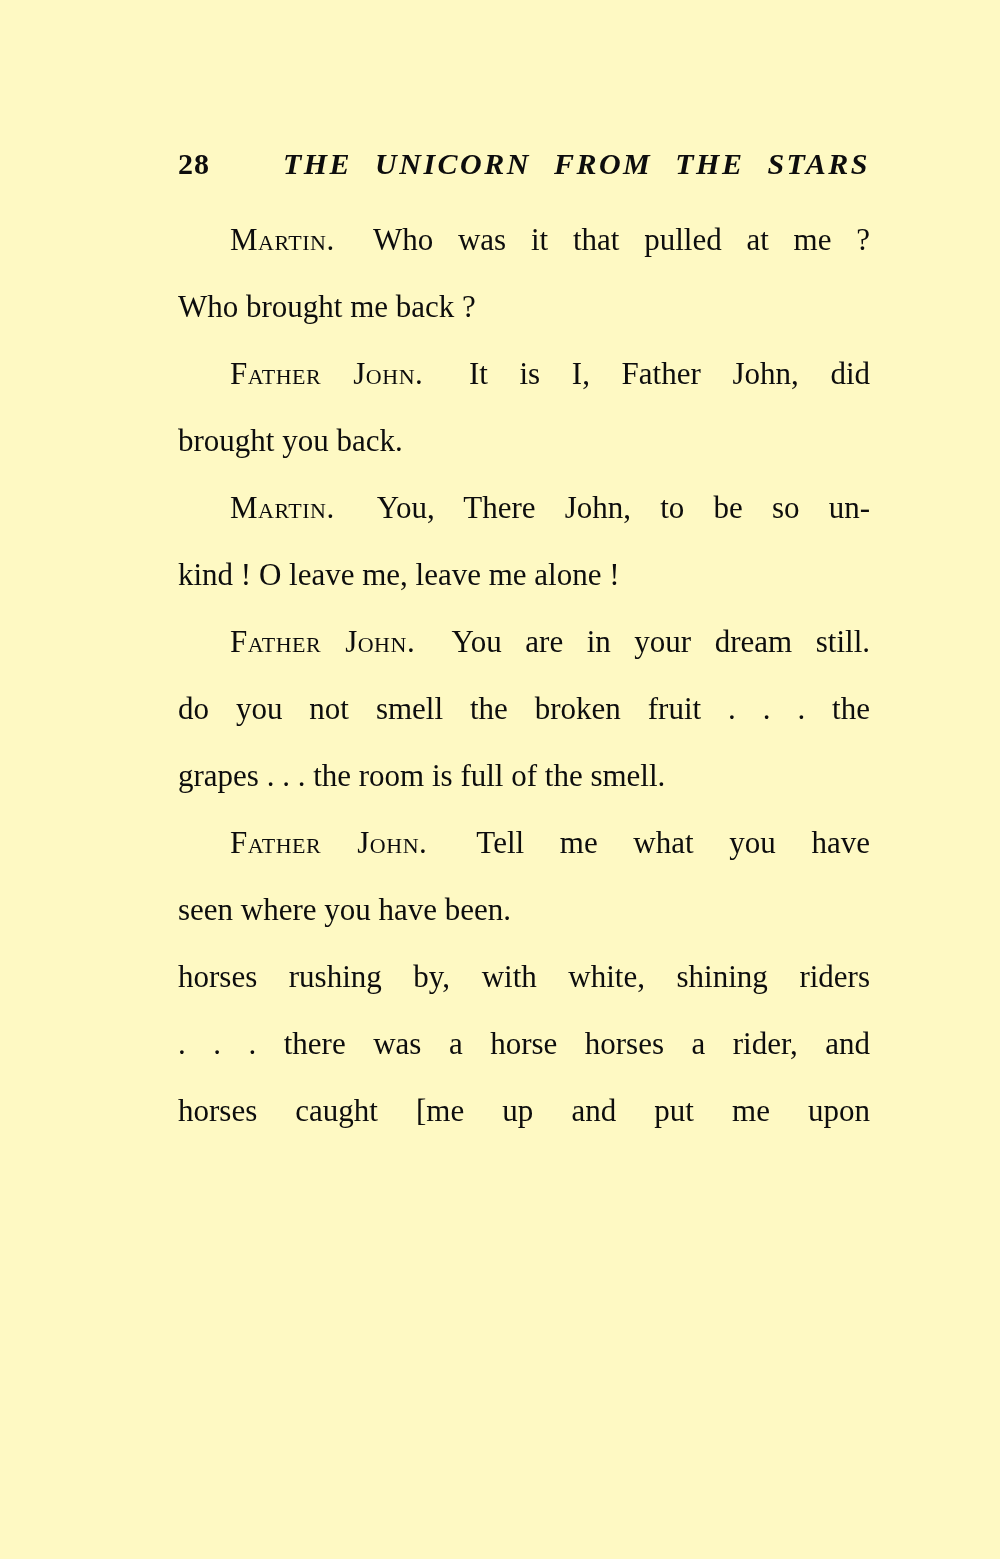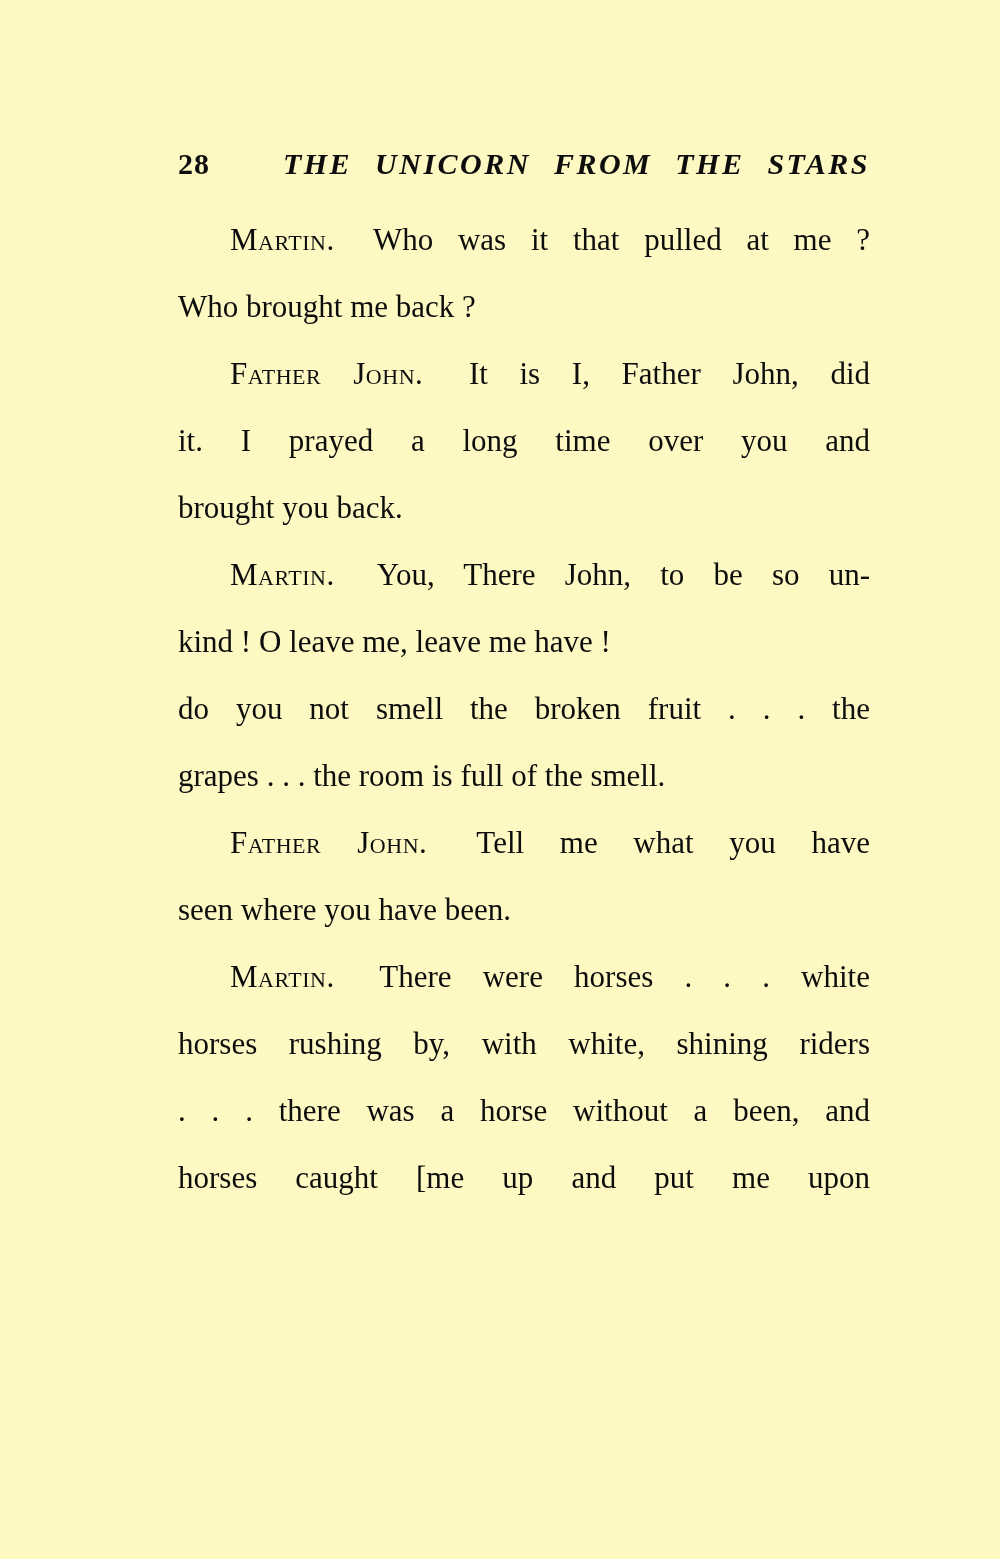--- a/index.html
+++ b/index.html
@@ -76,26 +76,25 @@
 
 <div class="page">
   <div class="header">
     <span class="page-number">28</span>
     <span class="running-title">THE UNICORN FROM THE STARS</span>
   </div>
   <div class="content" id="content">
       <div class="line just indent"><span class="speaker">Martin.</span> <span>Who was it that pulled at me ?</span></div>
       <div class="line"><span>Who brought me back ?</span></div>
       <div class="line just indent"><span class="speaker">Father John.</span> <span>It is I, Father John, did</span></div>
-      <div class="line just"><span>it.  I prayed a long time over you and</span></div>
       <div class="line"><span>brought you back.</span></div>
       <div class="line just indent"><span class="speaker">Martin.</span> <span>You, There John, to be so un-</span></div>
-      <div class="line"><span>kind !   O leave me, leave me have !</span></div>
+      <div class="line"><span>kind !   O leave me, leave me alone !</span></div>
+      <div class="line just indent"><span class="speaker">Father John.</span> <span>You are in your dream still.</span></div>
       <div class="line just"><span>do you not smell the broken fruit . . . the</span></div>
       <div class="line"><span>grapes . . . the room is full of the smell.</span></div>
       <div class="line just indent"><span class="speaker">Father John.</span> <span>Tell me what you have</span></div>
       <div class="line"><span>seen where you have been.</span></div>
-      <div class="line just indent"><span class="speaker">Martin.</span> <span>There were horses . . . white</span></div>
       <div class="line just"><span>horses rushing by, with white, shining riders</span></div>
-      <div class="line just"><span>. . . there was a horse without a been, and</span></div>
+      <div class="line just"><span>. . . there was a horse horses a rider, and</span></div>
       <div class="line just"><span>horses caught [me up and put me upon</span></div>
     </div>
 </div>
 
 </body></html>

